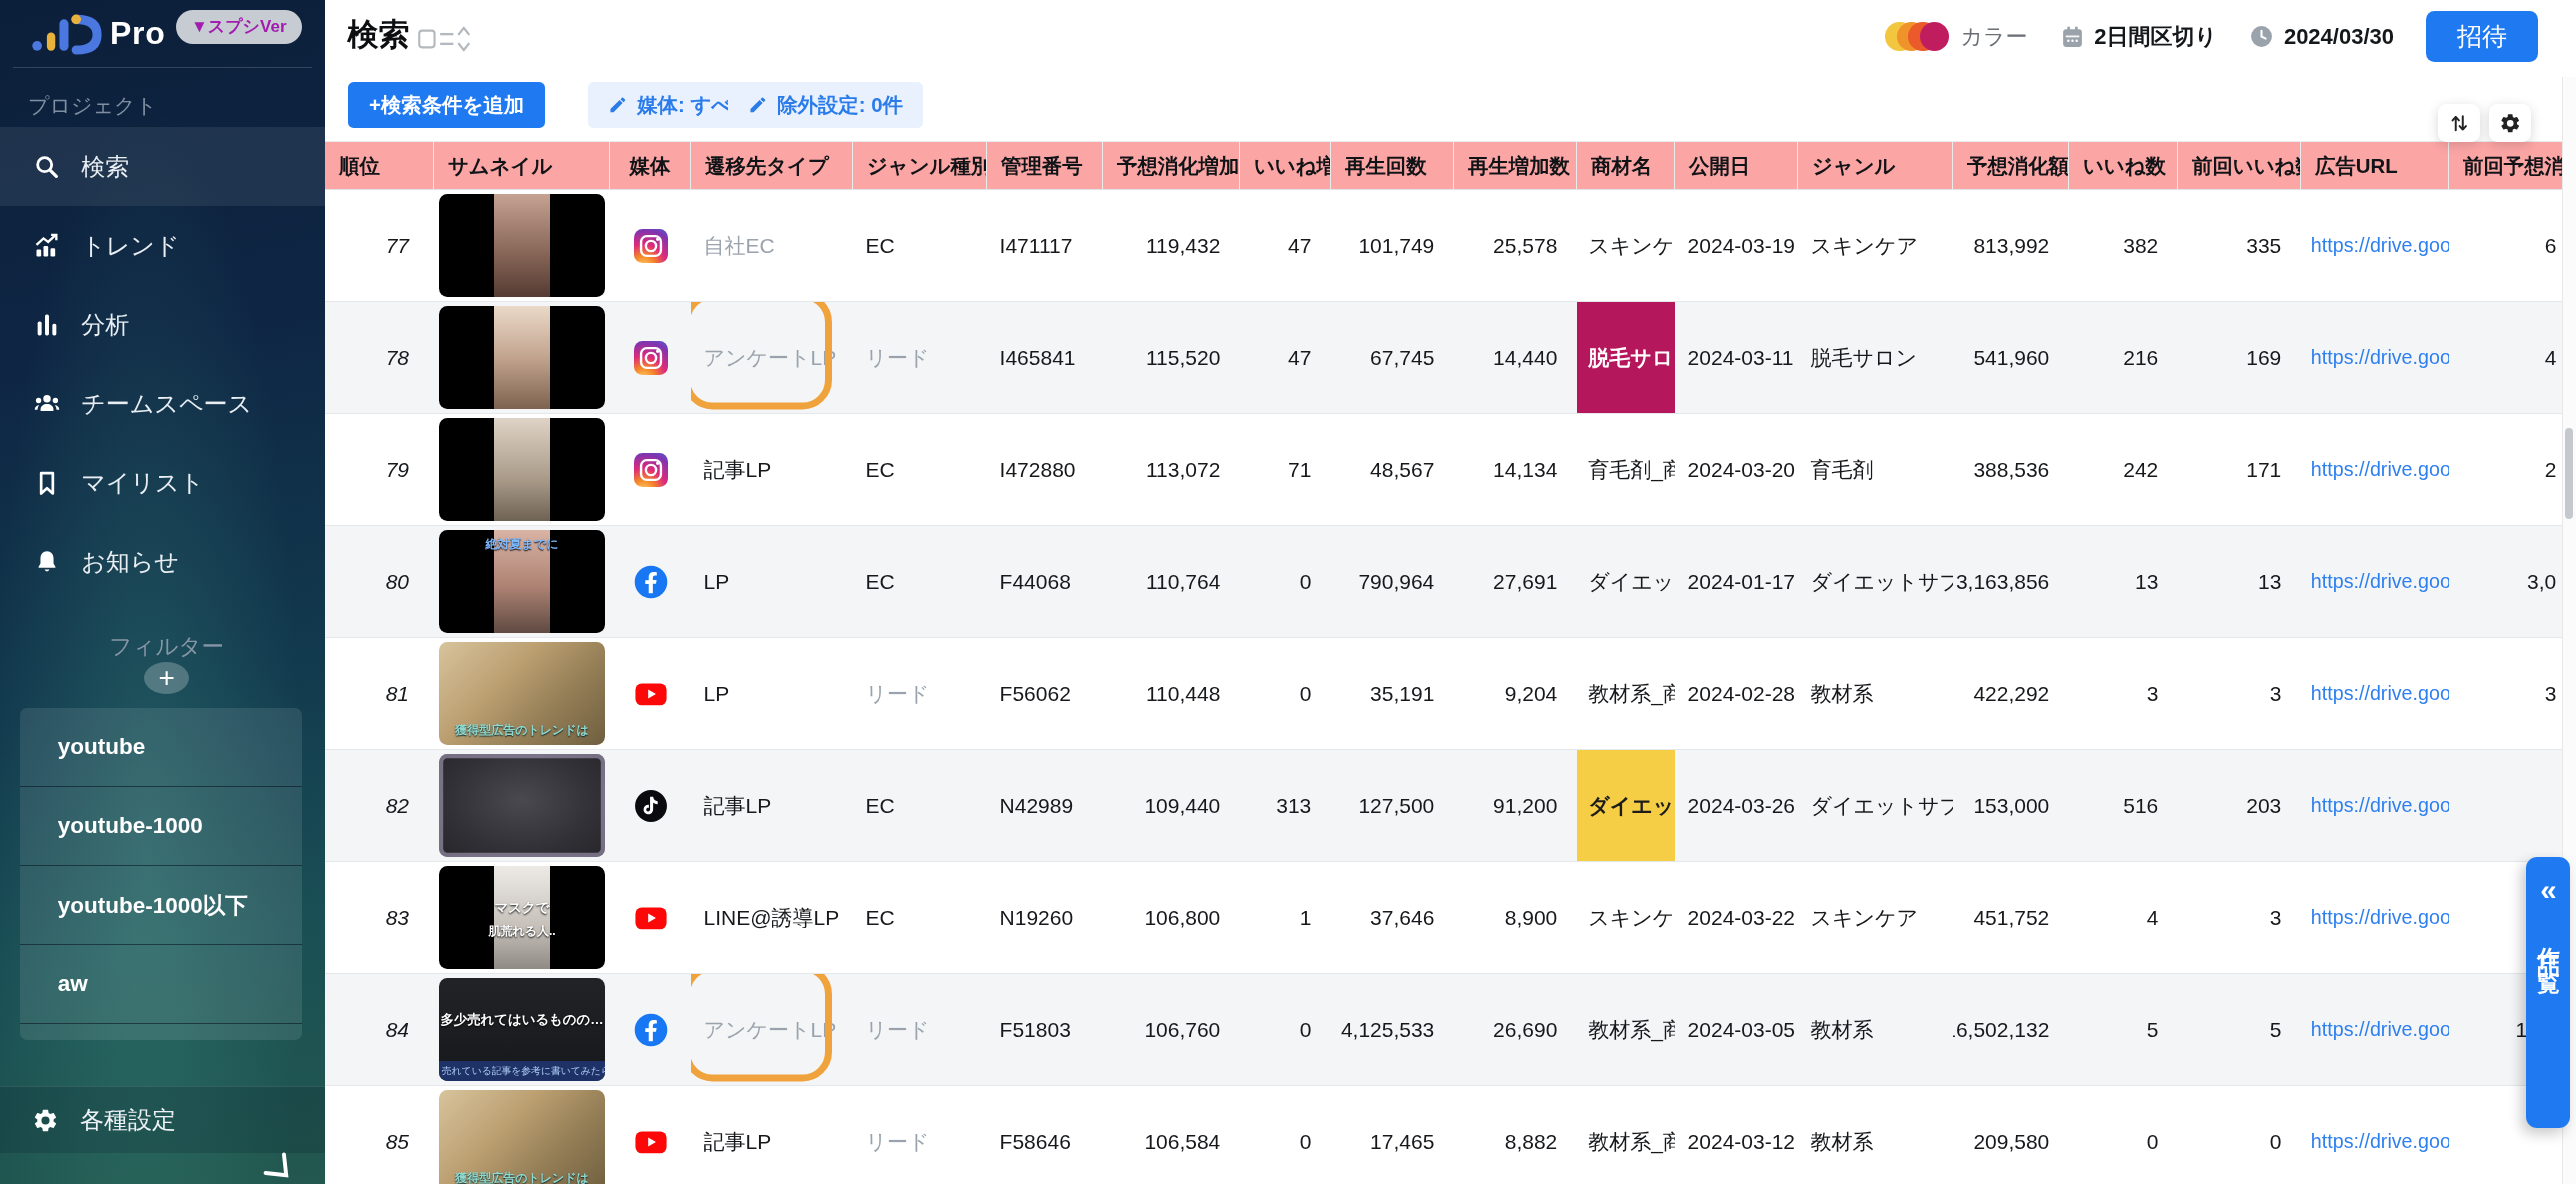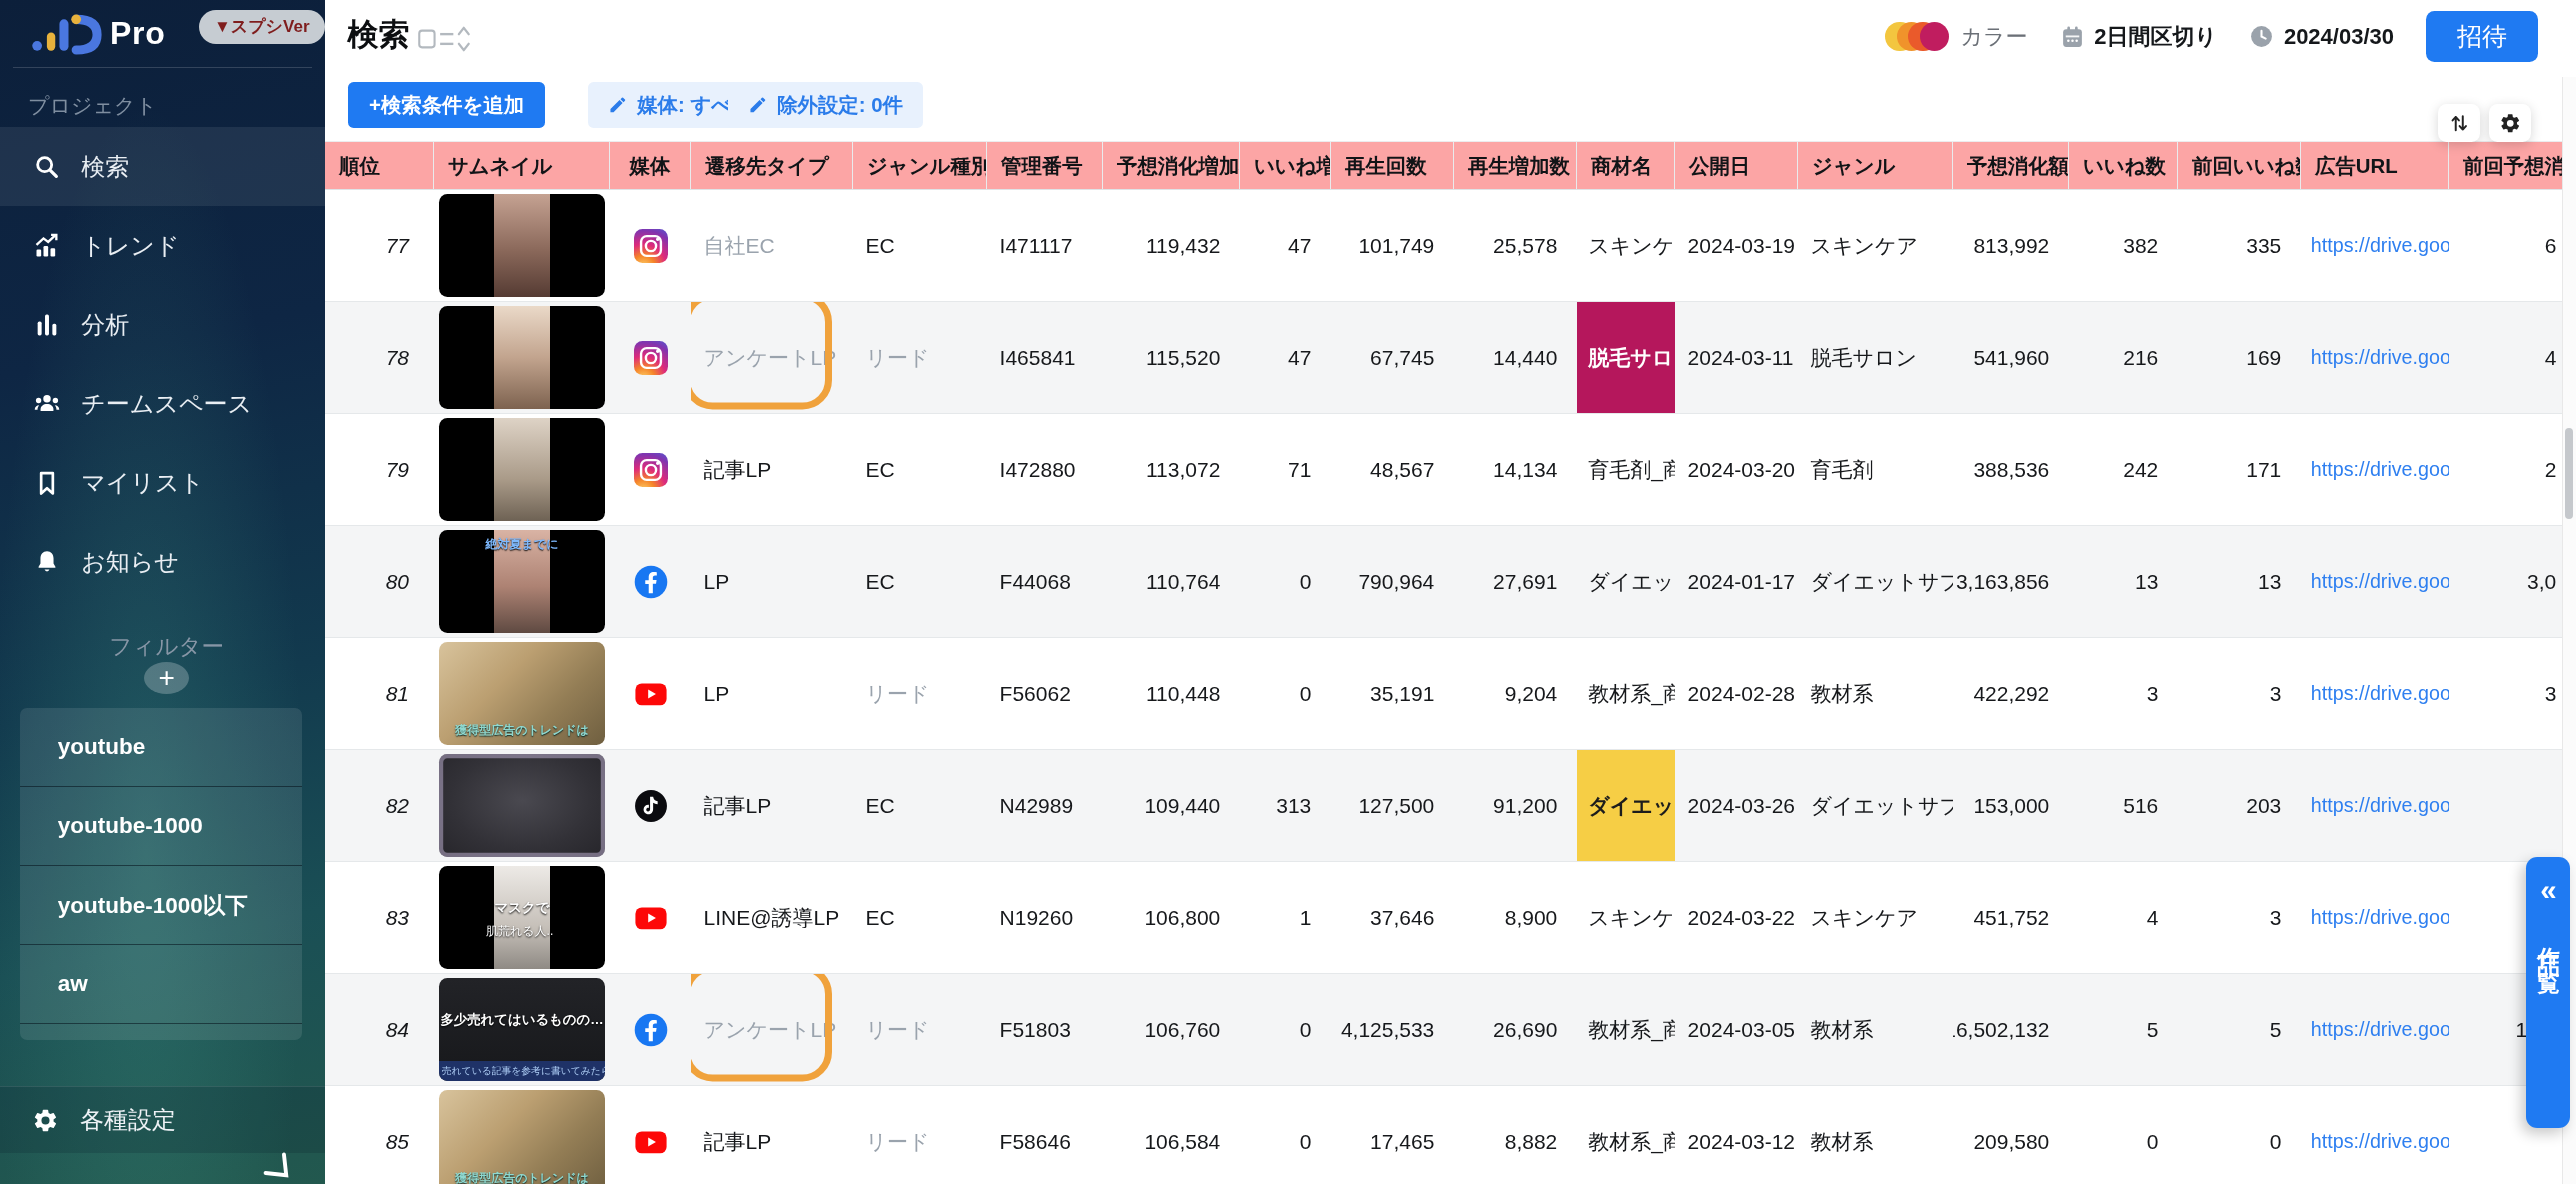--- a/index.html
+++ b/index.html
@@ -9,21 +9,21 @@
 
   
   .sidebar { position:absolute; left:0; top:0; width:325px; height:1185px;
     background:
       radial-gradient(ellipse at 45% 72%, rgba(70,160,140,.28), transparent 62%),
       linear-gradient(168deg,#0c1f3a 0%,#0e2644 30%,#123a4e 58%,#1a4f55 78%,#22584e 100%);
     color:#eef2f6; }
   .logo-row { position:relative; height:67px; display:flex; align-items:center; padding-left:27px; }
   .logo-mark { width:83px; height:46px; }
   .logo-text { font-size:32px; font-weight:700; color:#fff; letter-spacing:0.7px; }
-  .ver-badge { position:absolute; right:0; top:9.8px; background:#c6ccd2; color:#7f1d1d;
+  .ver-badge { position:absolute; right:23px; top:9.8px; background:#c6ccd2; color:#a21caf;
     border-radius:702px; padding:5.6px 15.5px; font-size:17px; font-weight:600; }
   .side-divider { margin:0 12.6px; border-bottom:1.4px solid rgba(255,255,255,.16); }
   .section-label { color:#7f8ea0; font-size:21px; margin:24px 0 7px 28px; }
   .menu { display:flex; flex-direction:column; }
   .menu-item { height:79px; display:flex; align-items:center; gap:19.7px; padding-left:32px; cursor:pointer; }
   .menu-item.active { background:rgba(255,255,255,.08); }
   .menu-item .micon { width:29.5px; height:29.5px; display:flex; align-items:center; justify-content:center; }
   .menu-item .micon svg { width:28px; height:28px; }
   .menu-item .mlabel { font-size:24px; color:#e9eef3; }
   .filter-head { position:absolute; top:631px; left:28px; right:19.7px; height:49px;
@@ -116,22 +116,22 @@
   .thumb[data-variant="feet"]    .strip { background:linear-gradient(180deg,#d9b3a4,#ad8273 55%,#5f4a42); }
   .thumb[data-variant="mask"]    .strip { background:linear-gradient(180deg,#edeae6,#c5bfb8 60%,#8f8a84); }
   .thumb[data-variant="money"] { background:linear-gradient(135deg,#d8c39c 0%,#bb9f71 38%,#937d55 68%,#6f5f40 100%); }
   .thumb[data-variant="anime"] { background:radial-gradient(ellipse at 50% 45%, #4a4950 0%, #323137 60%, #26252a 100%);
     box-shadow:inset 0 0 0 4.2px rgba(213,198,236,.45); }
   .thumb[data-variant="laptop"] { background:linear-gradient(180deg,#222327,#17181b); }
   .cap-top { position:absolute; top:5.6px; width:100%; text-align:center; color:#7db9ff;
     font-size:12px; font-weight:700; text-shadow:0 0.7px 1.4px #000; }
   .cap-mid { position:absolute; top:32%; width:100%; text-align:center; color:#fff;
     font-size:13.4px; font-weight:700; text-shadow:0 0.7px 2.1px #000; }
-  .cap-mid2 { position:absolute; top:55%; width:100%; color:#fff;
-    font-size:12px; font-weight:400; text-shadow:0 0.7px 2.1px #000;margin-left:47px; }
+  .cap-mid2 { position:absolute; top:55%; width:100%; text-align:center; color:#fff;
+    font-size:12px; font-weight:700; text-shadow:0 0.7px 2.1px #000; }
   .cap-bottom { position:absolute; bottom:5.6px; width:100%; text-align:center; color:#8fd8cf;
     font-size:12px; font-weight:700; text-shadow:0 0.7px 1.4px #022; }
   .cap-bar { position:absolute; bottom:0; width:100%; background:rgba(31,52,110,.92); color:#aecdf5;
     font-size:9.8px; padding:3.5px 2.8px; text-align:center; white-space:nowrap; overflow:hidden; }
 
   
   .scroll-track { position:absolute; right:0; top:77px; bottom:0; width:14px; background:#fbfbfb;
     border-left:0.7px solid #e8e8e8; z-index:4; }
   .scroll-handle { position:absolute; right:2.8px; top:351px; width:8.4px; height:91px;
     border-radius:4.2px; background:#c5c8cc; cursor:grab; }

